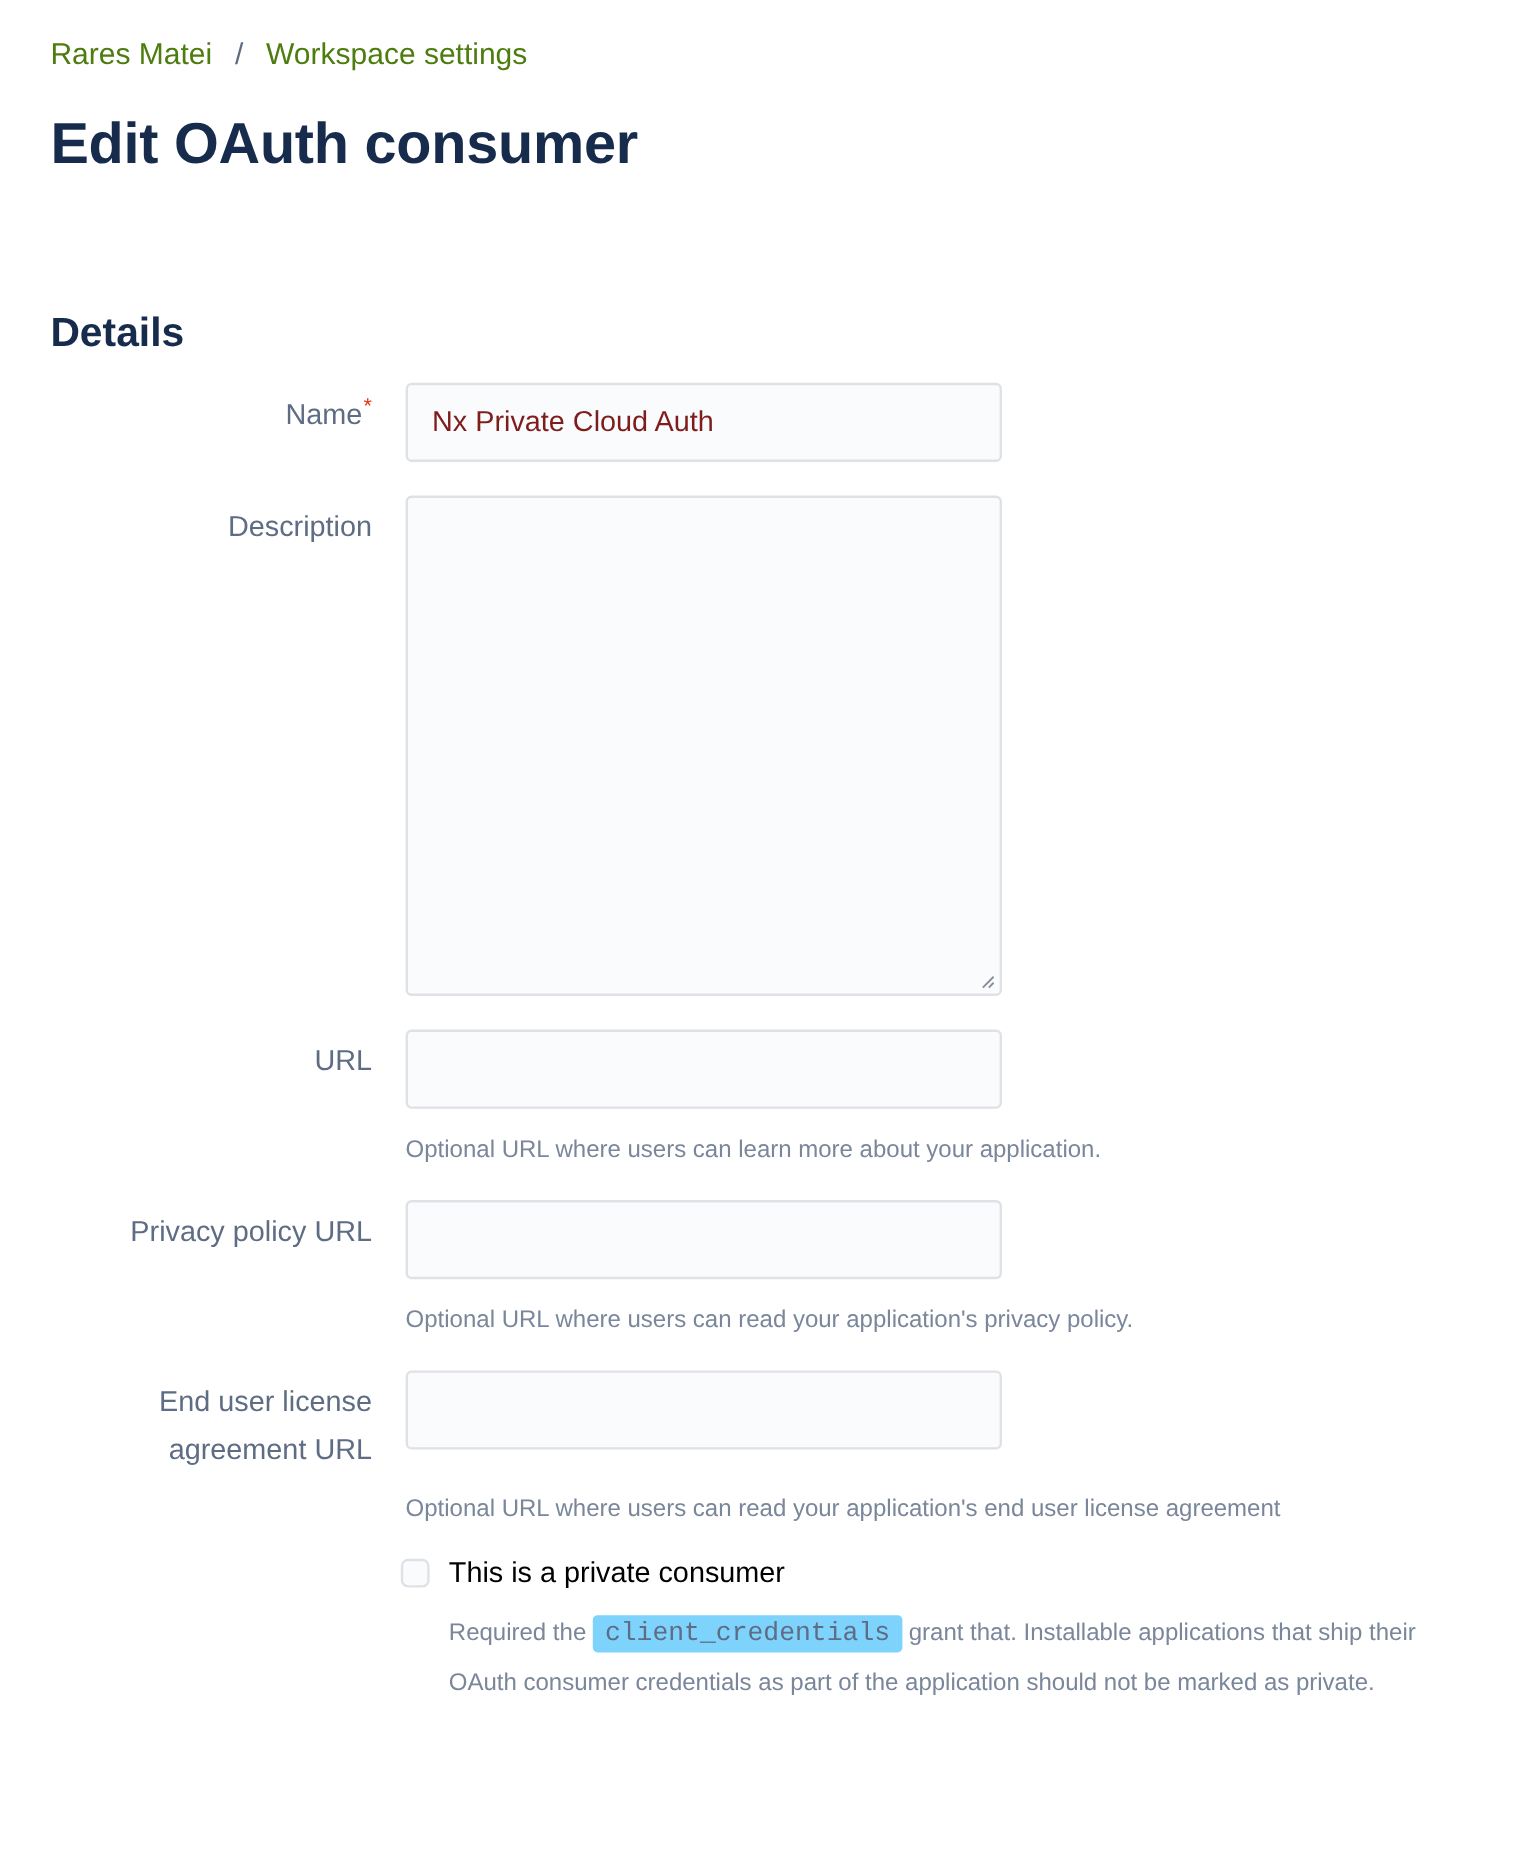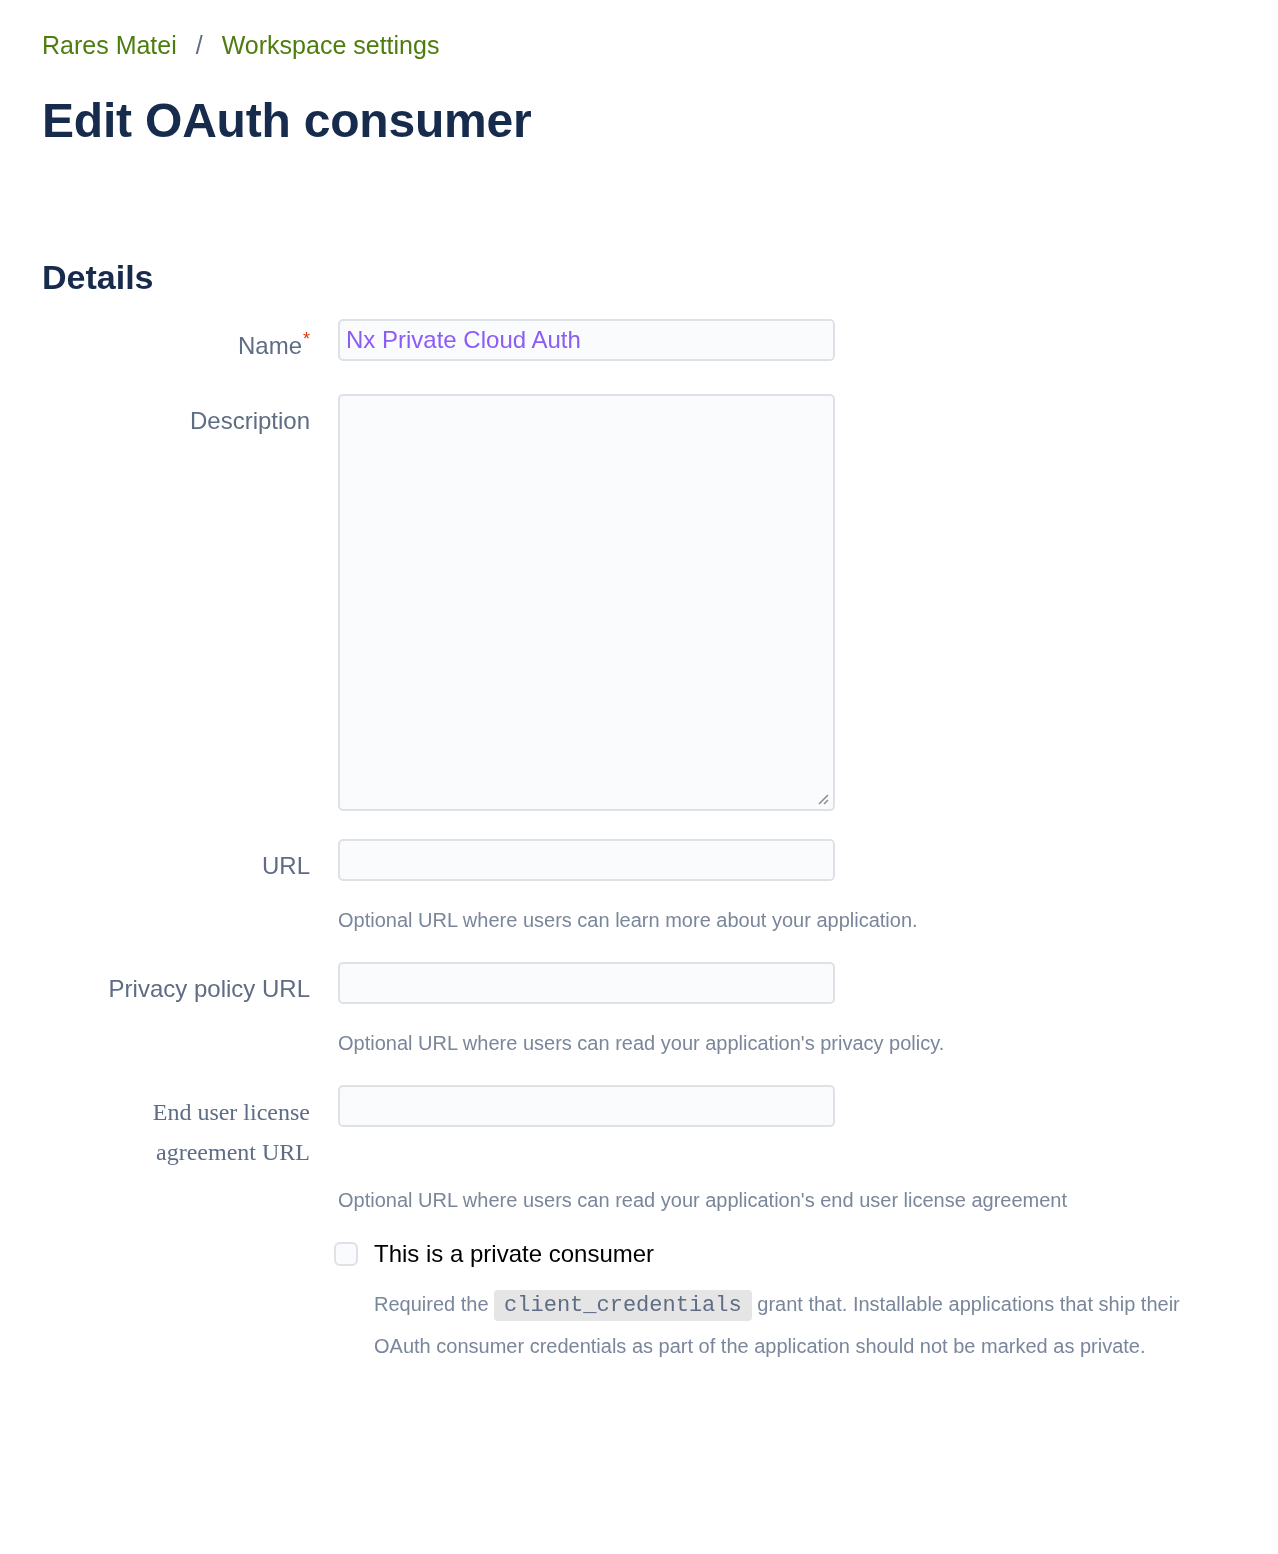--- a/index.html
+++ b/index.html
@@ -59,33 +59,33 @@
     line-height: 40px;
     padding-top: 7px;
     color: #5E6C84;
   }
   .form-label sup {
     color: #DE350B;
     font-size: 18px;
     line-height: 0;
     margin-left: 1px;
   }
-  .label-narrow { max-width: 215px; justify-self: end; font-family: Liberation Serif, serif; }
+  .label-narrow { max-width: 215px; justify-self: end; }
   .form-control { grid-column: 2; }
 
   input.text-input {
     width: 497px;
-    height: 42px;
+    height: 66px;
     background: #FAFBFC;
     border: 2px solid #DFE1E6;
     border-radius: 5px;
-    padding: 0 6px;
+    padding: 0 20px;
     font-family: inherit;
     font-size: 24px;
-    color: #8b5cf6;
+    color: #7f1d1d;
     outline: none;
   }
   .textarea-wrap { position: relative; width: 497px; }
   textarea.text-area {
     display: block;
     width: 497px;
     height: 417px;
     background: #FAFBFC;
     border: 2px solid #DFE1E6;
     border-radius: 5px;
@@ -149,21 +149,21 @@
     margin: 16px 0 0 40px;
     max-width: 850px;
     font-size: 20px;
     line-height: 40px;
     color: #7A869A;
   }
   .code-pill {
     font-family: "Liberation Mono", "DejaVu Sans Mono", monospace;
     font-size: 22px;
     color: #5E6C84;
-    background: #e5e5e5;
+    background: #7dd3fc;
     border-radius: 4px;
     padding: 3px 10px;
   }
 </style>
 </head>
 <body>
 
 <div class="page">
 
   <nav class="breadcrumb">

